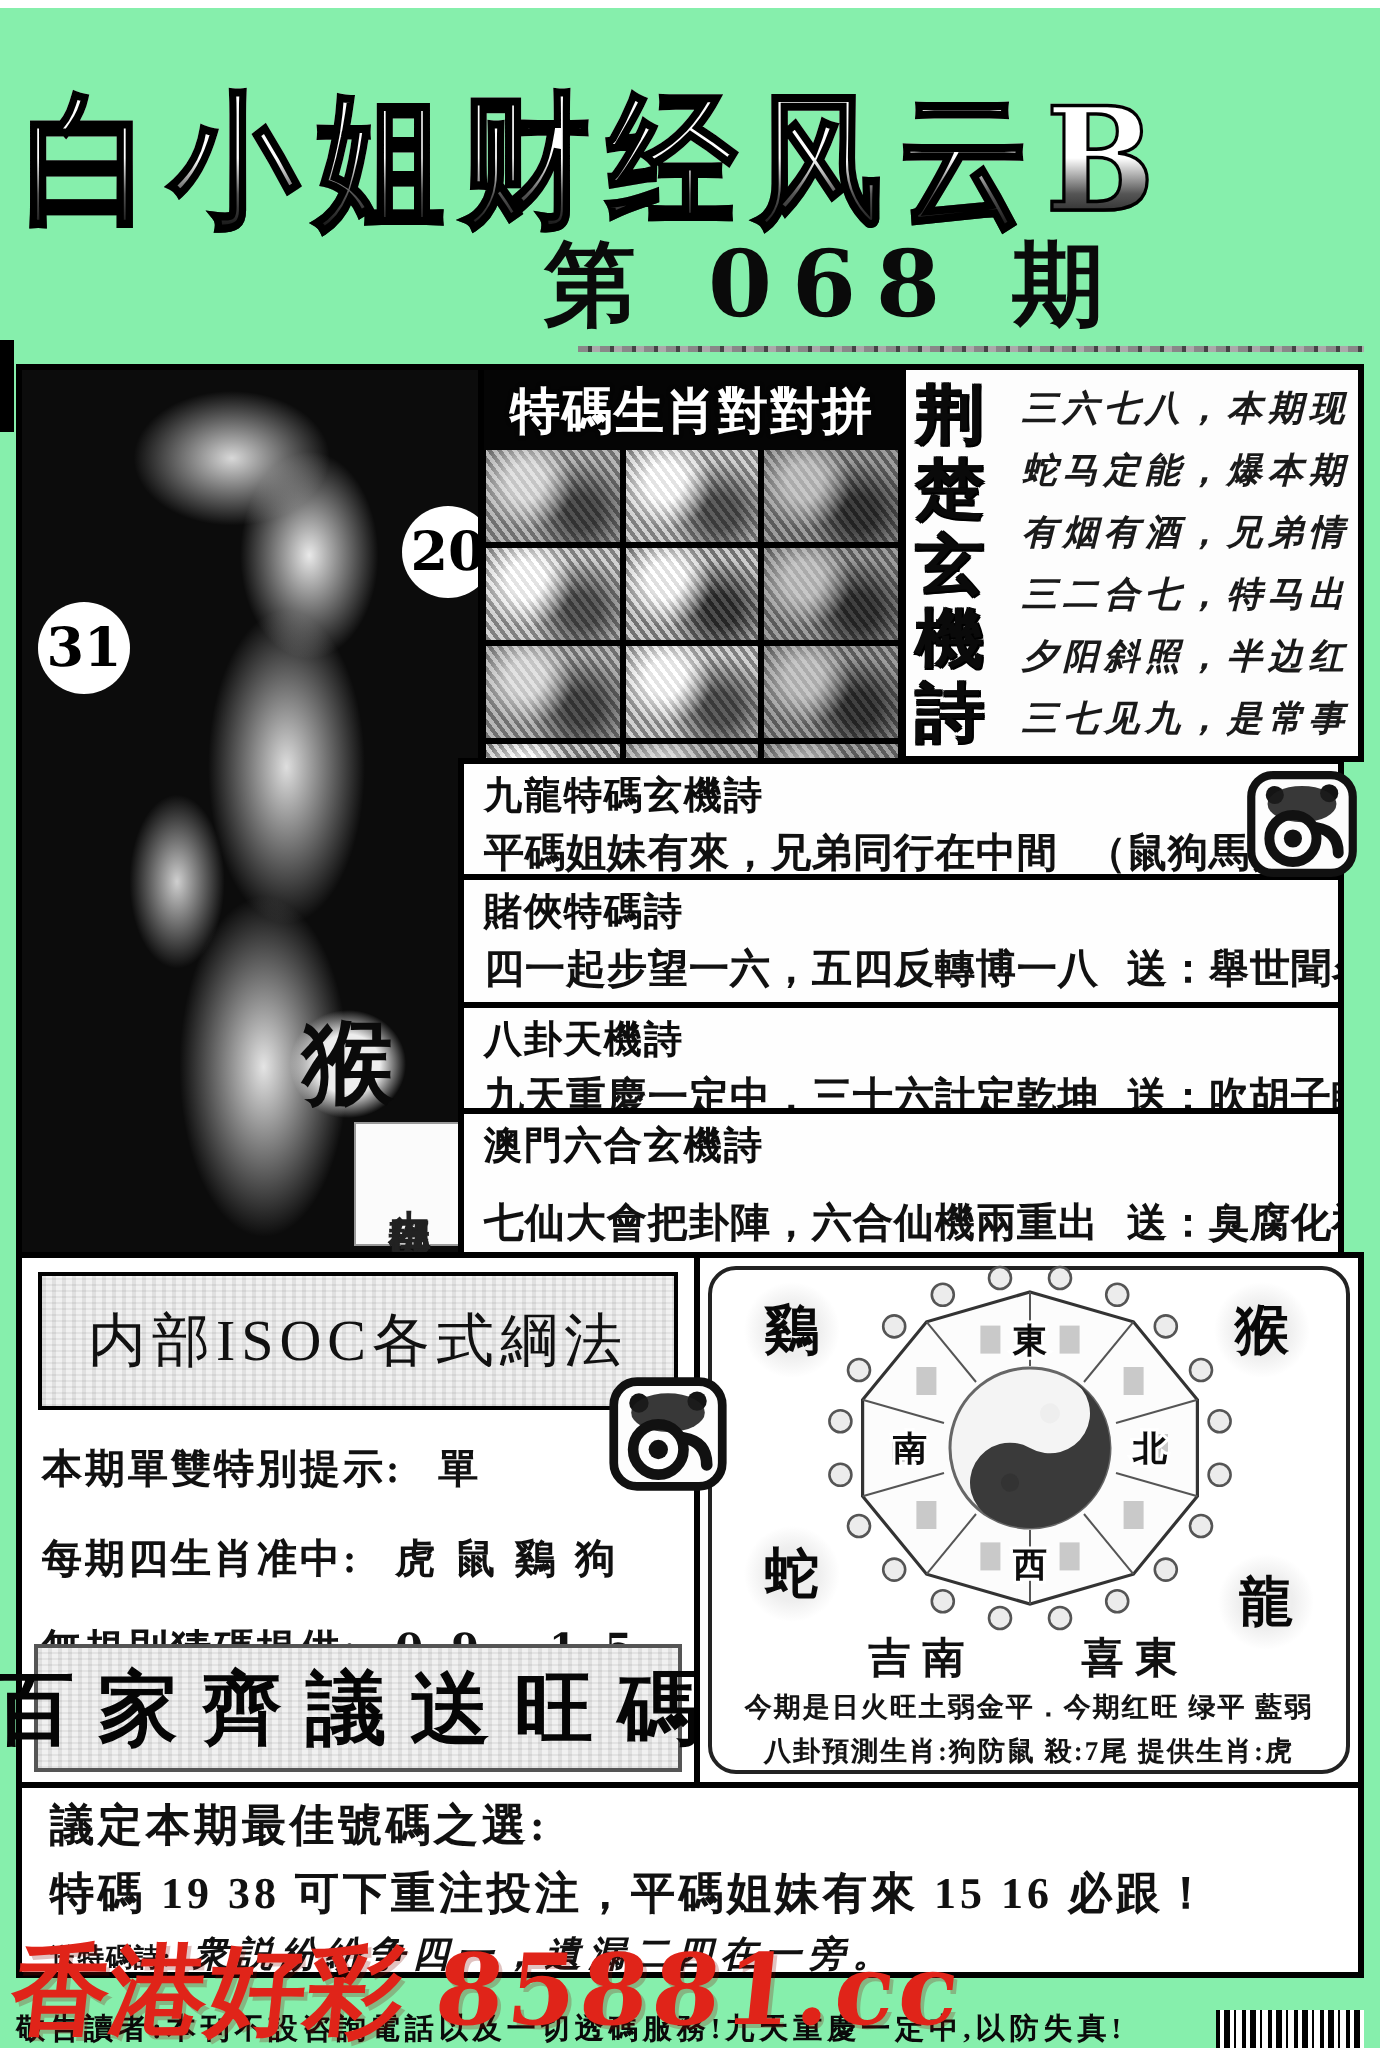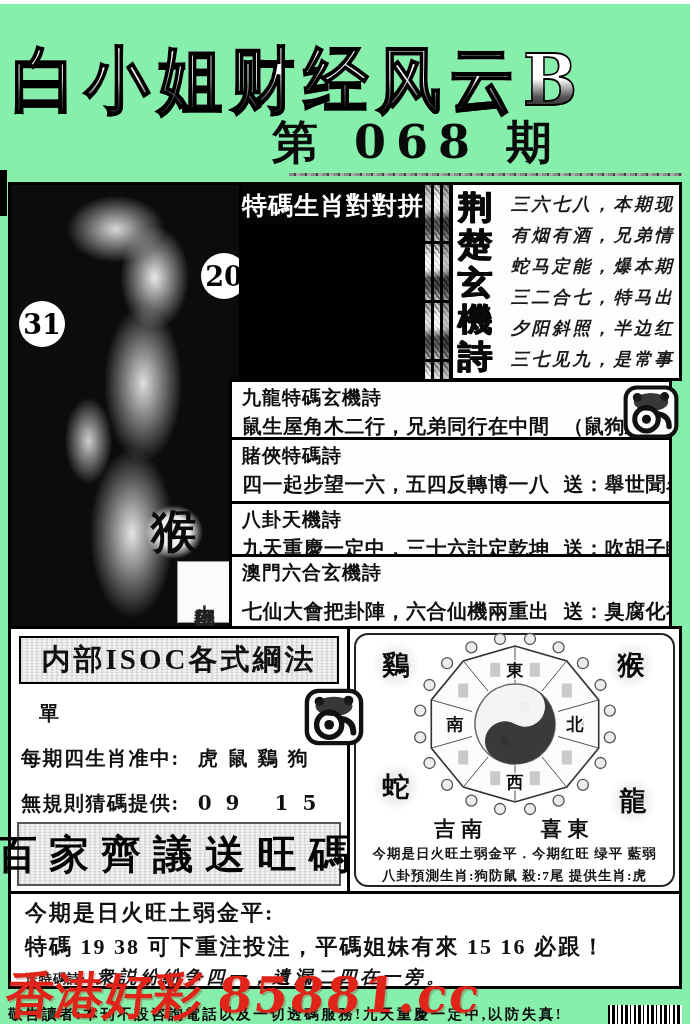--- a/index.html
+++ b/index.html
@@ -59,21 +59,21 @@
     position:absolute; left:166px; top:376px; width:56px; height:62px;
     background:#fbfbfb; border:1px solid #999;
     writing-mode:vertical-rl; text-orientation:upright;
     font-size:21px; font-weight:700; letter-spacing:2px; line-height:26px;
     display:flex; align-items:center; justify-content:center; color:#222;
   }
 
   
   #pair-panel {
     position:absolute; left:239px; top:178px; width:214px; height:240px;
-    border:3px solid #000; background:#000; display:flex; 
+    border:3px solid #000; background:#000; display:flex; flex-direction:column;
   }
   #pair-header {
     height:40px; background:#050505; color:#fff; font-weight:900; font-size:25px;
     letter-spacing:1px; display:flex; align-items:center; justify-content:center;
     text-shadow:0 0 2px #000; white-space:nowrap;
   }
   #pair-grid {
     flex:1; display:grid; grid-template-columns:repeat(3,1fr);
     grid-template-rows:repeat(4,1fr); gap:3px; background:#000; padding:0 1px 1px 1px;
   }
@@ -127,23 +127,23 @@
     position:absolute; left:8px; top:622px; width:342px; height:268px;
     border:3px solid #000; background:#fff;
   }
   .noisebox {
     background:
       repeating-linear-gradient(0deg, rgba(0,0,0,.06) 0 1px, transparent 1px 3px),
       repeating-linear-gradient(90deg, rgba(0,0,0,.07) 0 2px, transparent 2px 5px),
       #f1f1f1;
   }
   #isoc-header {
-    margin:7px 8px 0 8px; border:2px solid #000; height:48px;
+    margin:7px 8px 0 8px; border:2px solid #000; height:69px;
     display:flex; align-items:center; justify-content:center;
-    font-size:29px; font-weight:700; letter-spacing:3px; white-space:nowrap;
+    font-size:29px; font-weight:400; letter-spacing:3px; white-space:nowrap;
   }
   .isoc-line {
     margin:0 10px; font-size:20px; font-weight:800; letter-spacing:1.5px;
     display:flex; align-items:baseline; white-space:nowrap;
   }
   #isoc-line1 { margin-top:16px; }
   #isoc-line2 { margin-top:18px; }
   #isoc-line3 { margin-top:18px; }
   .isoc-val { margin-left:18px; letter-spacing:10px; font-weight:900; }
   #isoc-line3 .isoc-val { font-family:"DejaVu Serif",serif; letter-spacing:14px; }
@@ -253,32 +253,32 @@
   <div id="jingchu-panel">
     <div id="jingchu-title">
       <span>荆</span>
       <span>楚</span>
       <span>玄</span>
       <span>機</span>
       <span>詩</span>
     </div>
     <div id="jingchu-lines">
       <div>三六七八，本期现</div>
+      <div>蛇马定能，爆本期</div>
       <div>有烟有酒，兄弟情</div>
-      <div>蛇马定能，爆本期</div>
       <div>三二合七，特马出</div>
       <div>夕阳斜照，半边红</div>
       <div>三七见九，是常事</div>
     </div>
   </div>
 
   <div id="row-1" class="poem-row">
     <div class="poem-title">九龍特碼玄機詩</div>
     <div class="poem-line">
-      <span>鼠生屋角木二行，兄弟同行在中間</span>
+      <span>平碼姐妹有來，兄弟同行在中間</span>
       <span>（鼠狗馬豬猴）</span>
     </div>
   </div>
   <div id="row-2" class="poem-row">
     <div class="poem-title">賭俠特碼詩</div>
     <div class="poem-line">
       <span>四一起步望一六，五四反轉博一八</span>
       <span>送：舉世聞名</span>
     </div>
   </div>
@@ -316,20 +316,21 @@
       <ellipse cx="32" cy="21" rx="19" ry="10" fill="#1c1c1c" opacity=".88"></ellipse>
       <circle cx="27" cy="40" r="13" fill="none" stroke="#111" stroke-width="5.5"></circle>
       <circle cx="27" cy="40" r="5" fill="#111"></circle>
       <path d="M40 34 q12 2 12 14" fill="none" stroke="#111" stroke-width="6" stroke-linecap="round"></path>
     </svg>
   </div>
 
   <div id="isoc-panel">
     <div id="isoc-header" class="noisebox">内部ISOC各式綱法</div>
     <div id="isoc-line1" class="isoc-line">
+      <span>本期單雙特別提示:</span>
       <span class="isoc-val">單</span>
     </div>
     <div id="isoc-line2" class="isoc-line">
       <span>每期四生肖准中:</span>
       <span class="isoc-val">虎鼠鷄狗</span>
     </div>
     <div id="isoc-line3" class="isoc-line">
       <span>無規則猜碼提供:</span>
       <span class="isoc-val">09 15 22 40</span>
     </div>
@@ -408,21 +409,21 @@
     <div id="bagua-labels">
       <span>吉南</span>
       <span>喜東</span>
     </div>
     <div id="bagua-line1" class="bagua-text">今期是日火旺土弱金平．今期红旺 绿平 藍弱</div>
     <div id="bagua-line2" class="bagua-text">八卦預測生肖:狗防鼠 殺:7尾  提供生肖:虎</div>
   </div>
 
   <div id="numbers-panel">
     <div id="num-line1" class="num-line">
-      <span>今期是日火旺土弱金平:</span>
+      <span>議定本期最佳號碼之選:</span>
     </div>
     <div id="num-line2" class="num-line">特碼 19 38 可下重注投注，平碼姐妹有來 15 16 必跟！</div>
     <div id="num-line3" class="num-line">
       <span class="lbl">送特碼詩:</span>
       <span class="poem">衆説紛紛争四一，遺漏二四在一旁。</span>
     </div>
   </div>
 
   <div id="red-banner">
     <span>香港好彩</span><span class="url">85881.cc</span>

